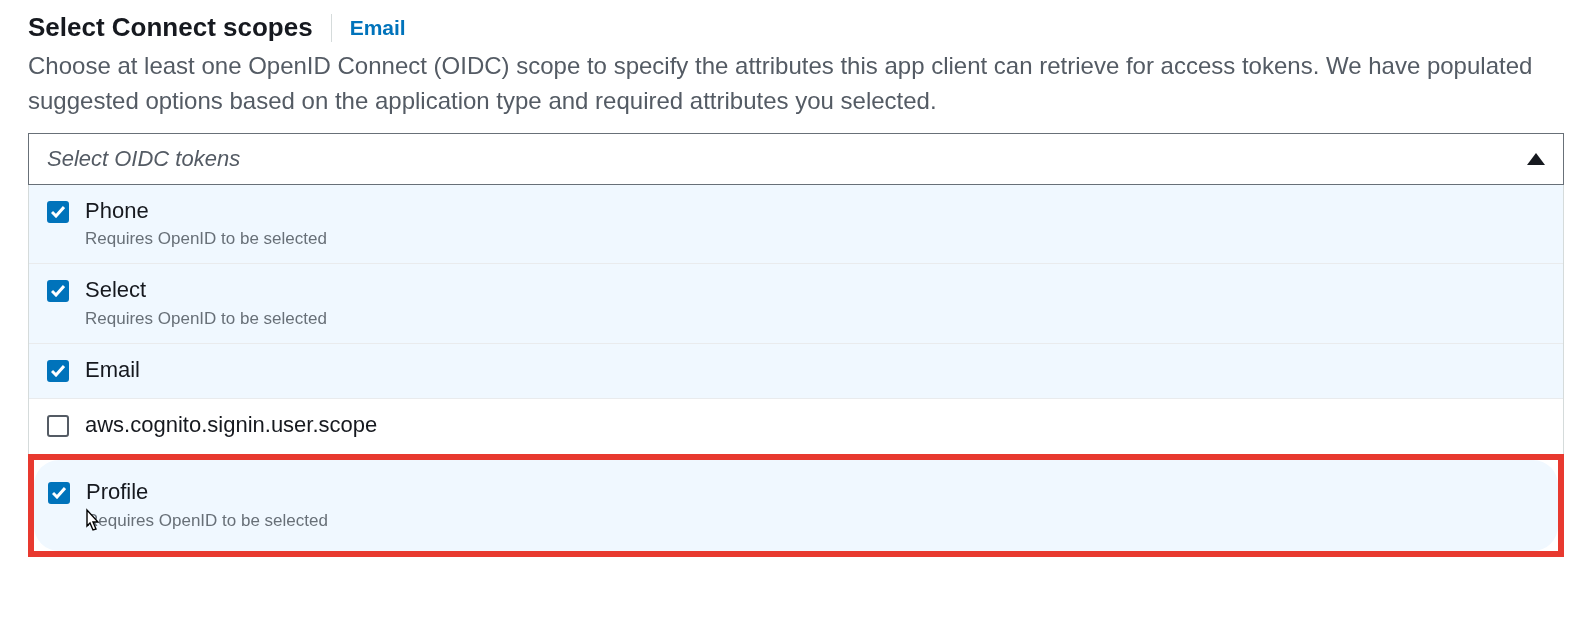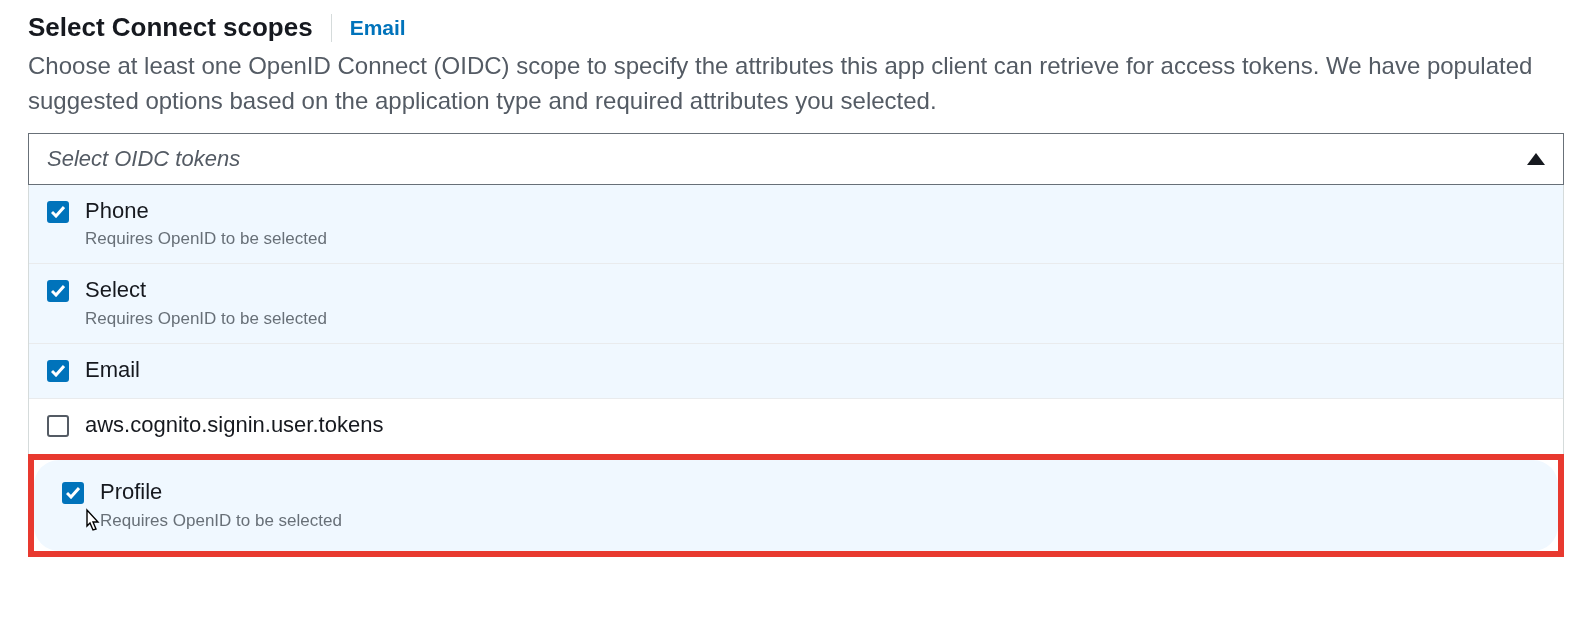--- a/index.html
+++ b/index.html
@@ -113,21 +113,21 @@
       font-size: 17px;
       color: #687078;
       margin-top: 4px;
     }
     .highlight-box {
       border: 6px solid #e8392f;
       margin-top: -1px;
     }
     .highlight-box .option-row {
       border-top: none;
-      padding: 18px 14px 20px 28px;
+      padding: 18px 14px 20px 14px;
       border-radius: 25px;
     }
     .cursor-icon {
       position: absolute;
       left: 46px;
       top: 48px;
       width: 24px;
       height: 28px;
       pointer-events: none;
     }
@@ -195,21 +195,21 @@
     </div>
   </div>
 
   <div class="option-row">
     <div class="cb-wrap">
       <div class="checkbox">
         
       </div>
     </div>
     <div class="opt-text">
-      <div class="opt-label">aws.cognito.signin.user.tokens</div>
+      <div class="opt-label">aws.cognito.signin.user.scope</div>
     </div>
   </div>
 
 </div>
 
 <div class="highlight-box">
   <div class="option-row selected">
     <div class="cb-wrap">
       <div class="checkbox checked">
         <svg viewBox="0 0 14 12">

